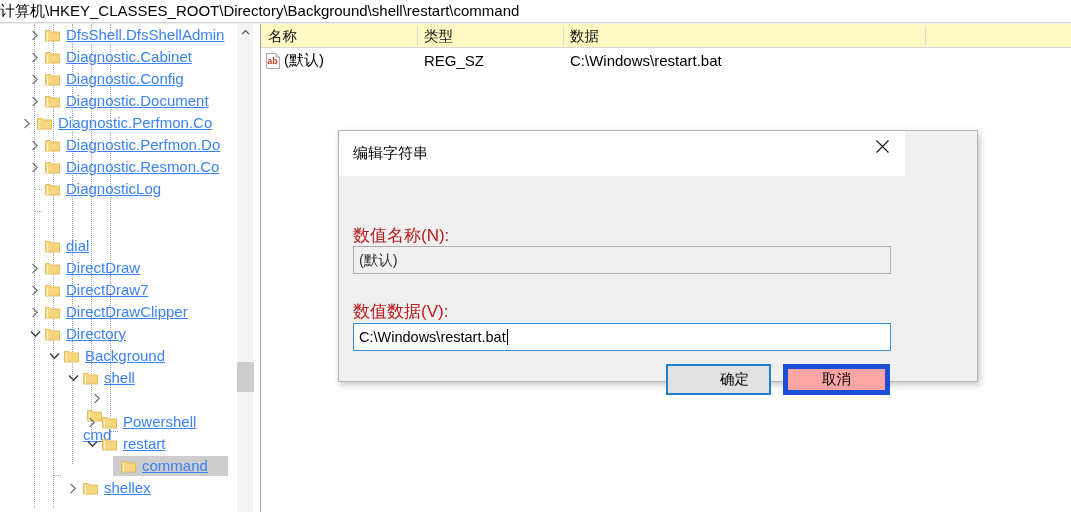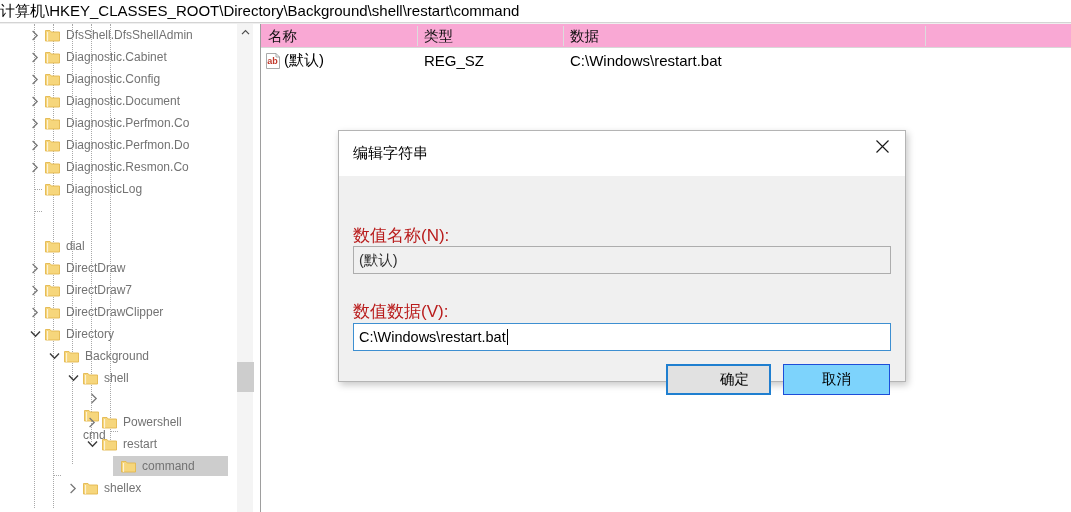--- a/index.html
+++ b/index.html
@@ -95,23 +95,24 @@
   .folder {
     width: 17px; height: 22px;
     flex: 0 0 17px;
     display: flex;
     align-items: center;
     justify-content: center;
     margin-right: 5px;
   }
   .folder svg { display: block; }
   .tree-label {
-    font-size: 12px;
-    color: #737373;
+    font-size: 15px;
+    color: #3b82f6;
     line-height: 22px;
+    text-decoration: underline;
   }
   
   .guide {
     position: absolute;
     border-left: 1px dotted #a8a8a8;
     z-index: 0;
   }
   .guide-h {
     position: absolute;
     border-top: 1px dotted #a8a8a8;
@@ -165,21 +166,21 @@
   .listpane {
     position: absolute;
     left: 261px; top: 24px;
     width: 810px; height: 488px;
     background: #ffffff;
     overflow: hidden;
   }
   .list-header {
     position: relative;
     height: 24px;
-    background: #f9a8d4;
+    background: #fef9c3;
     border-bottom: 1px solid #d8d8d8;
   }
   .col-head {
     position: absolute;
     top: 0;
     height: 24px;
     display: flex;
     align-items: center;
     font-size: 14.5px;
     color: #111111;
@@ -209,21 +210,21 @@
     width: 16px; height: 16px;
     flex: 0 0 16px;
     margin-right: 3px;
     position: relative;
   }
 
   
   .dialog {
     position: absolute;
     left: 338px; top: 130px;
-    width: 568px; height: 252px;
+    width: 640px; height: 252px;
     background: #f0f0f0;
     border: 1px solid #b4b4b4;
     box-shadow: 2px 3px 7px rgba(0,0,0,0.22);
   }
   .dialog-title {
     position: absolute;
     left: 0; top: 0;
     width: 566px; height: 45px;
     background: #ffffff;
     display: flex;
@@ -273,22 +274,22 @@
     display: inline-block;
     width: 1px;
     height: 16px;
     background: #000000;
     margin-left: 1px;
     vertical-align: middle;
   }
   .btn {
     position: absolute;
     height: 31px;
-    background: #7dd3fc;
-    border: 1px solid #1d4ed8;
+    background: #fca5a5;
+    border: 5px solid #1d4ed8;
     font-size: 14.5px;
     color: #000000;
     display: flex;
     align-items: center;
     justify-content: center;
     font-family: "Liberation Sans", "DejaVu Sans", sans-serif;
     cursor: default;
   }
   .btn.default {
     border: 2px solid #1f7fd0;
@@ -367,21 +368,21 @@
             <span class="folder">
               <svg width="15" height="13" viewBox="0 0 15 13">
                 <path d="M0.5 1.5 L5 1.5 L6.2 3 L14.5 3 L14.5 12 L0.5 12 Z" fill="#f6d67c" stroke="#e3b84e" stroke-width="0.9"></path>
                 <path d="M2.6 3 L2.6 12" stroke="#ffffff" stroke-width="1" opacity="0.75"></path>
               </svg>
             </span>
             <span class="tree-label">Diagnostic.Document</span>
           </div>
         </div>
         <div class="tree-row" style="top: 0px;">
-          <div class="inner" style="padding-left: 26px;">
+          <div class="inner" style="padding-left: 18px;">
             <span class="twisty">
               <svg width="8" height="11" viewBox="0 0 8 11">
                 <path d="M1.6 1 L6.2 5.5 L1.6 10" fill="none" stroke="#767676" stroke-width="1.25"></path>
               </svg>
             </span>
             <span class="folder">
               <svg width="15" height="13" viewBox="0 0 15 13">
                 <path d="M0.5 1.5 L5 1.5 L6.2 3 L14.5 3 L14.5 12 L0.5 12 Z" fill="#f6d67c" stroke="#e3b84e" stroke-width="0.9"></path>
                 <path d="M2.6 3 L2.6 12" stroke="#ffffff" stroke-width="1" opacity="0.75"></path>
               </svg>

